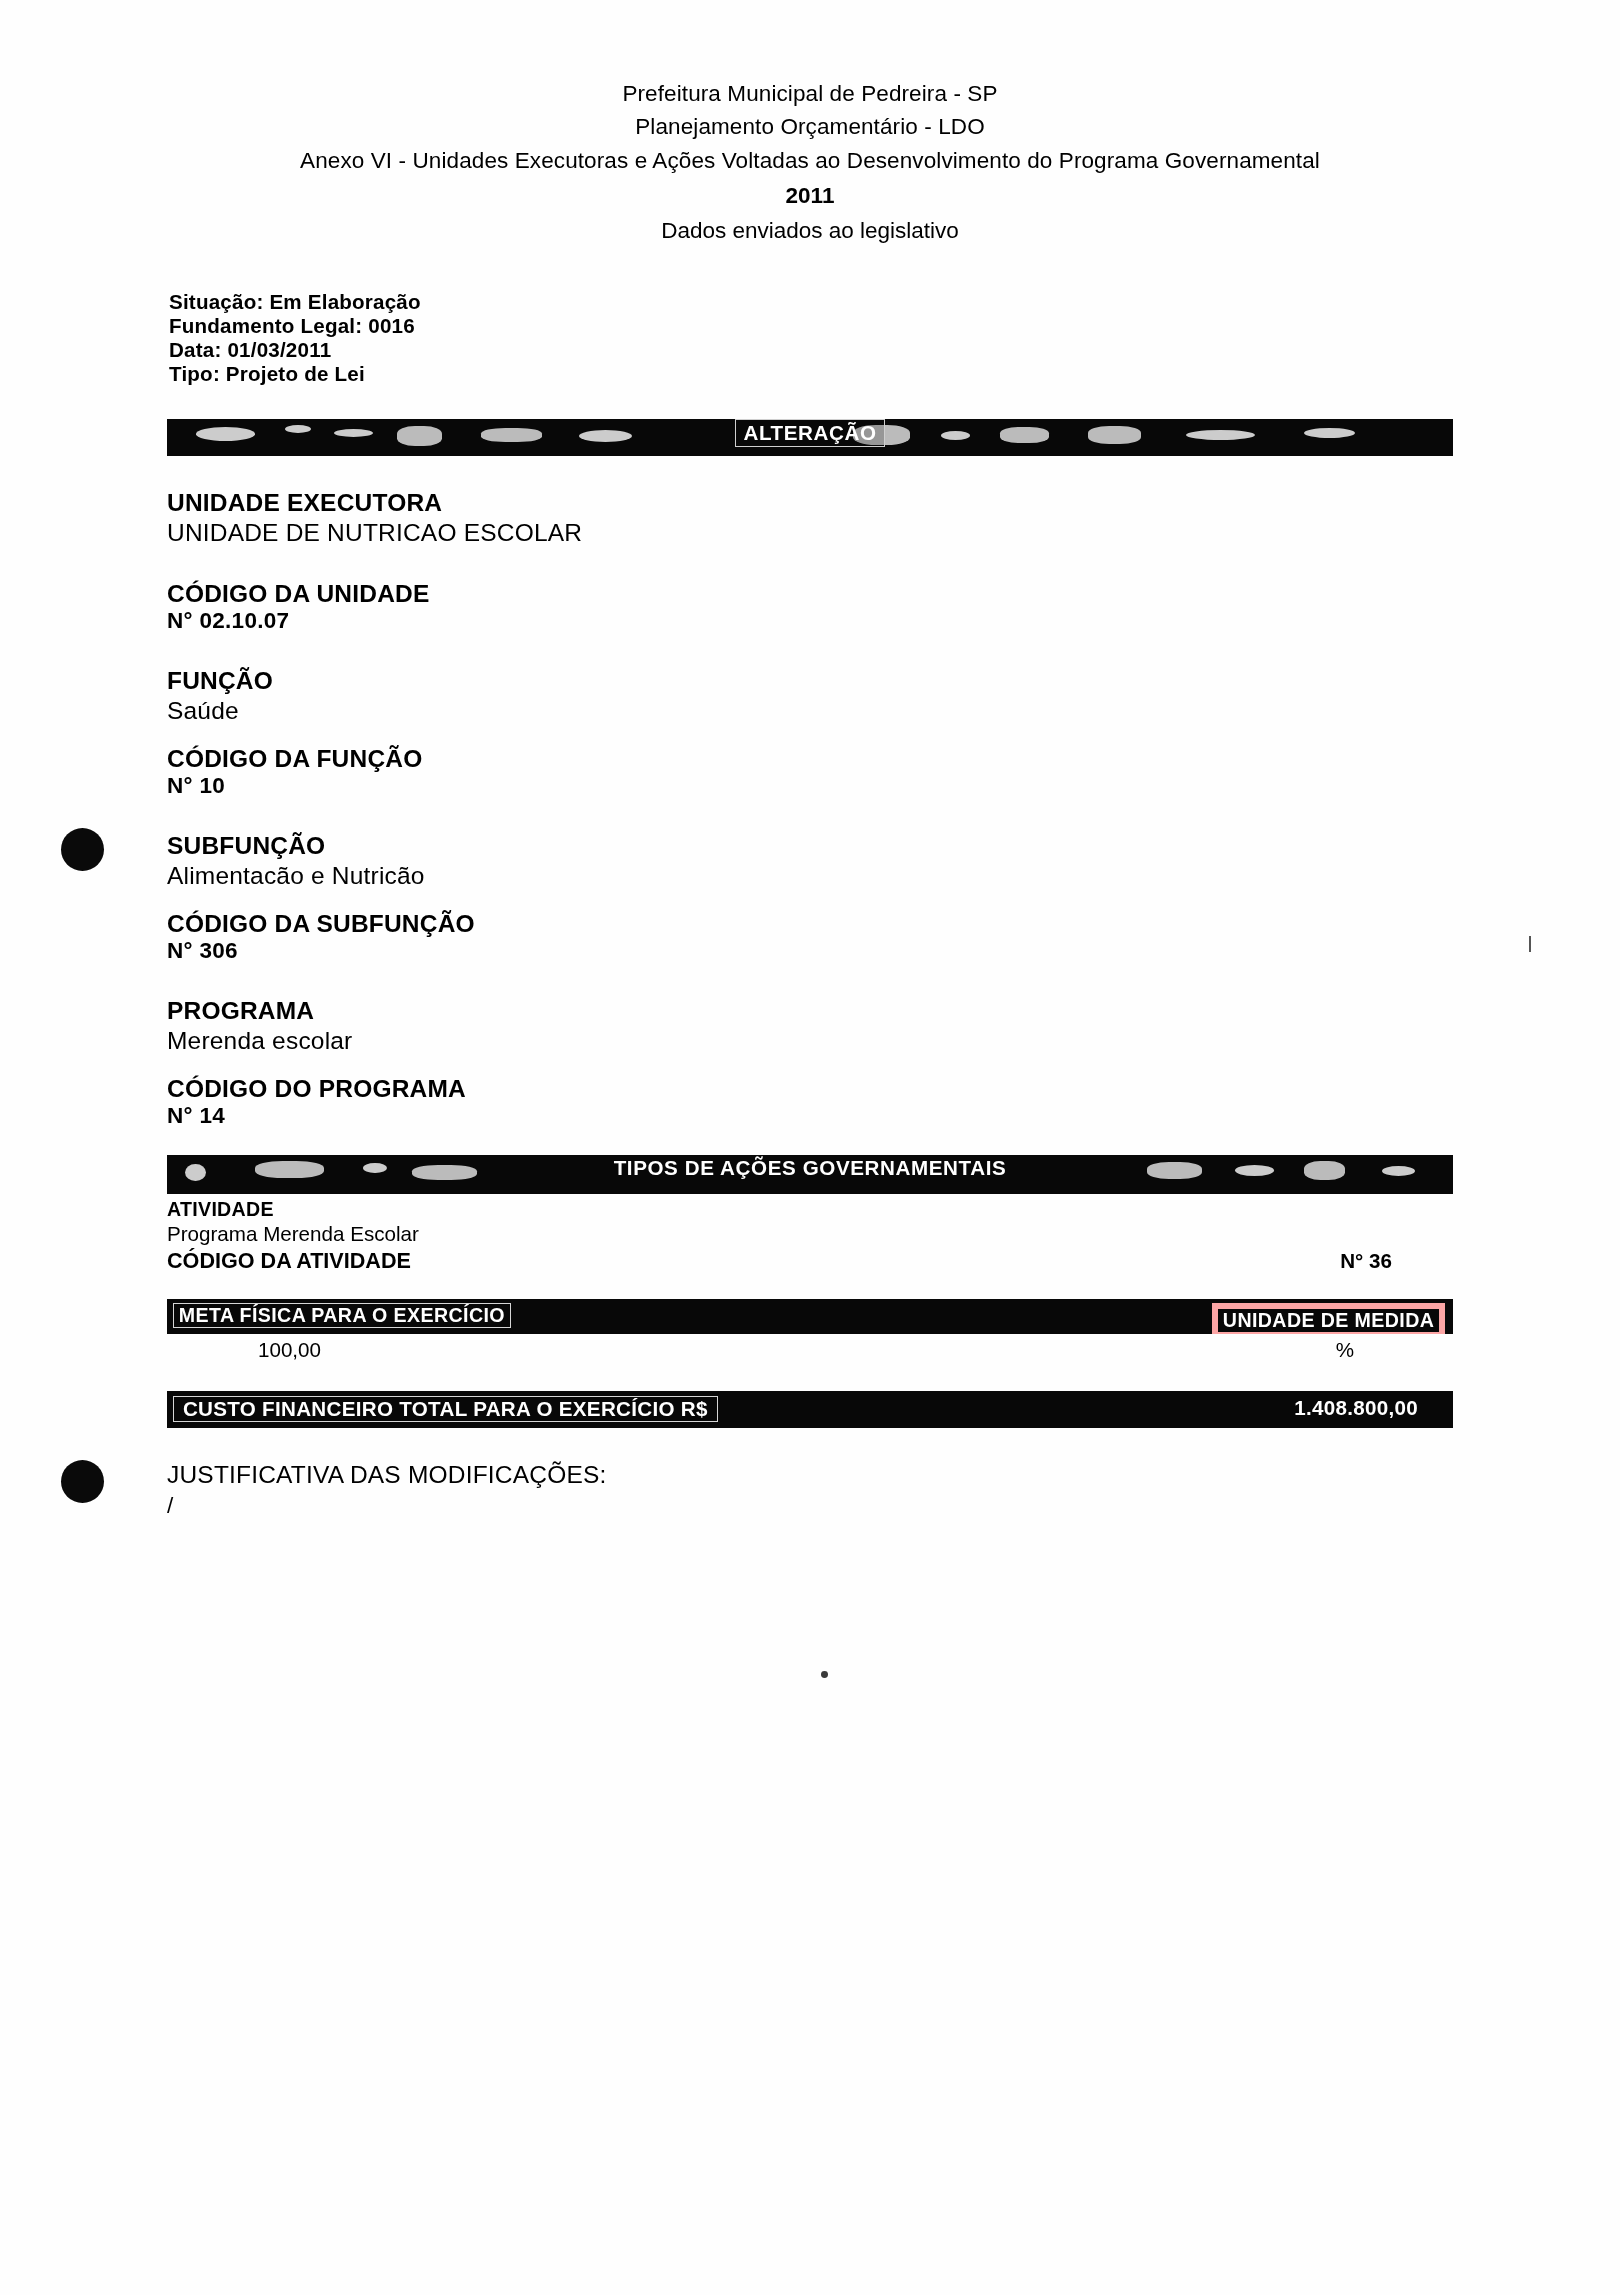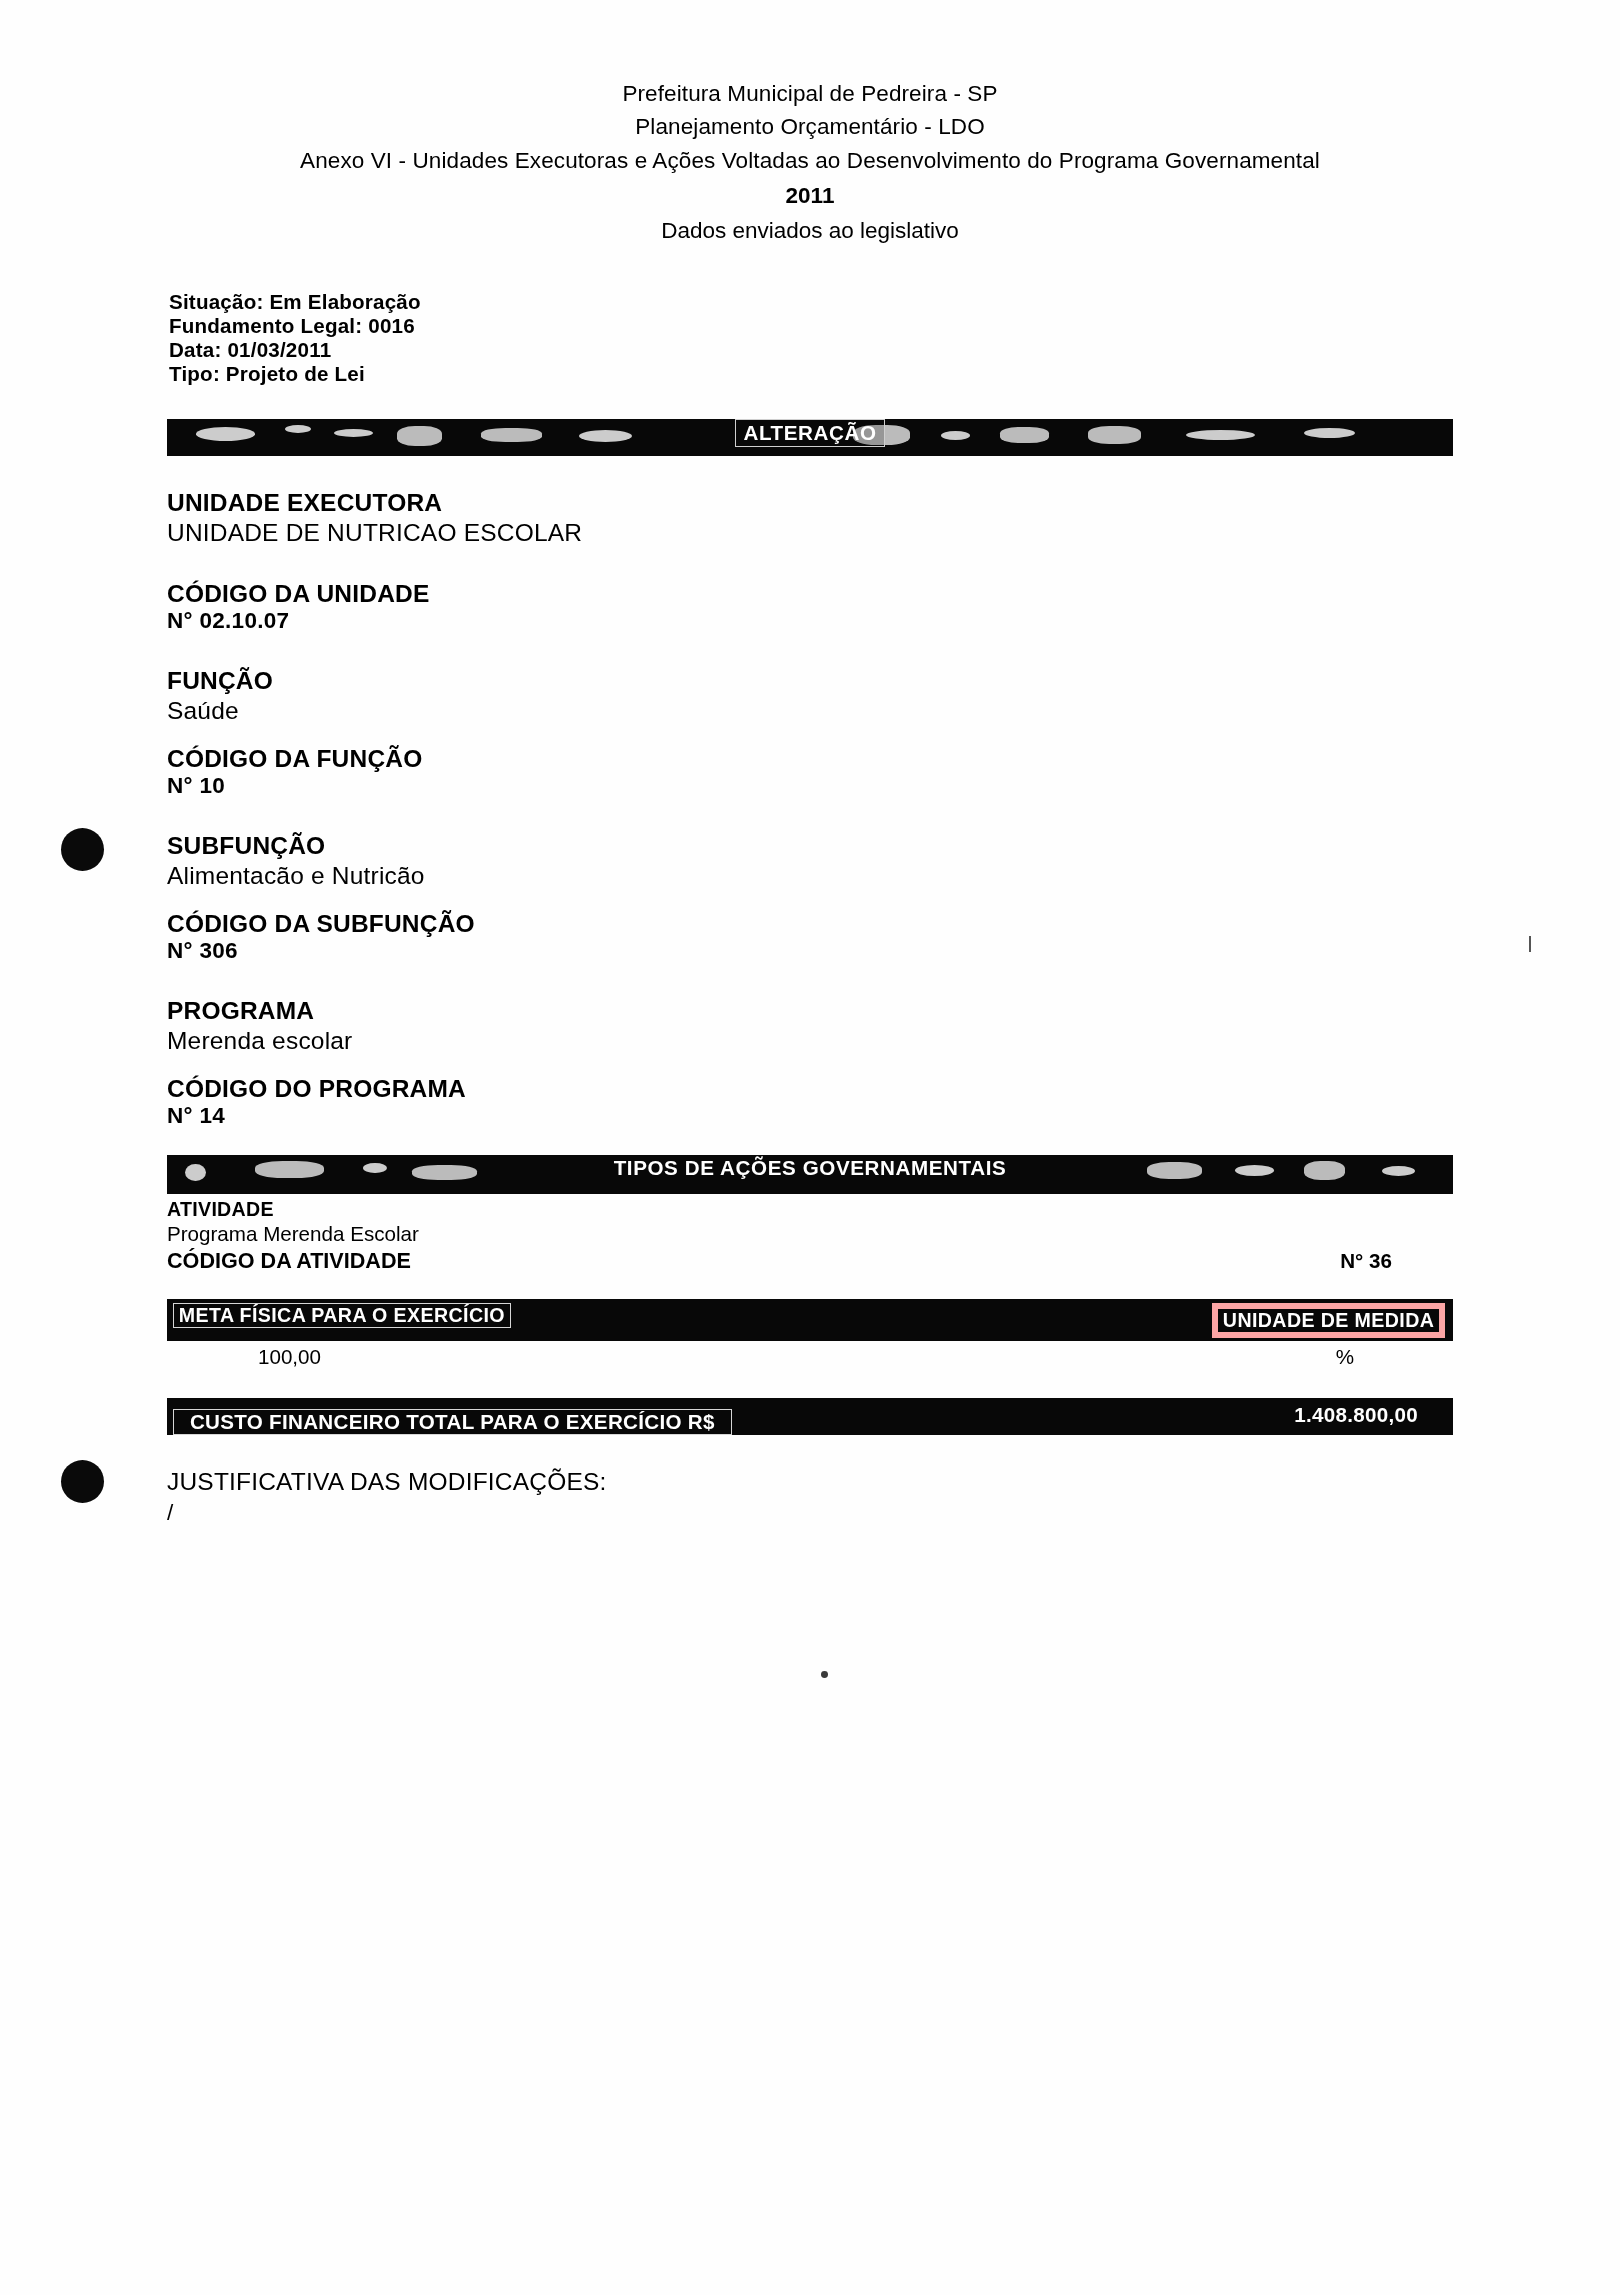--- a/index.html
+++ b/index.html
@@ -158,21 +158,21 @@
   .atividade-row .num {
     font-size: 20.6px;
     font-weight: bold;
     padding-right: 61px;
   }
 
   
   .banner-split {
     position: relative;
     margin: 0 167px;
-    height: 42px;
+    height: 35px;
     background: #080808;
     overflow: hidden;
   }
   .banner-split .lbl-left {
     position: absolute;
     left: 5.9px;
     top: 3.9px;
     z-index: 3;
     color: #ffffff;
     font-size: 19.6px;
@@ -216,28 +216,28 @@
   .custo-banner {
     position: relative;
     margin: 29px 167px 0 167px;
     height: 37px;
     background: #080808;
     overflow: hidden;
   }
   .custo-banner .lbl-left {
     position: absolute;
     left: 5.9px;
-    top: 11px;
+    top: 5px;
     z-index: 3;
     color: #ffffff;
     font-size: 20.6px;
     font-weight: bold;
     letter-spacing: 0.3px;
     border: 1px solid #d6d6d6;
-    padding: 0 16px;
+    padding: 0 9px;
     background: rgba(8,8,8,0.22);
     white-space: nowrap;
   }
   .custo-banner .lbl-right {
     position: absolute;
     right: 35px;
     top: 4.9px;
     z-index: 3;
     color: #ffffff;
     font-size: 20.6px;

